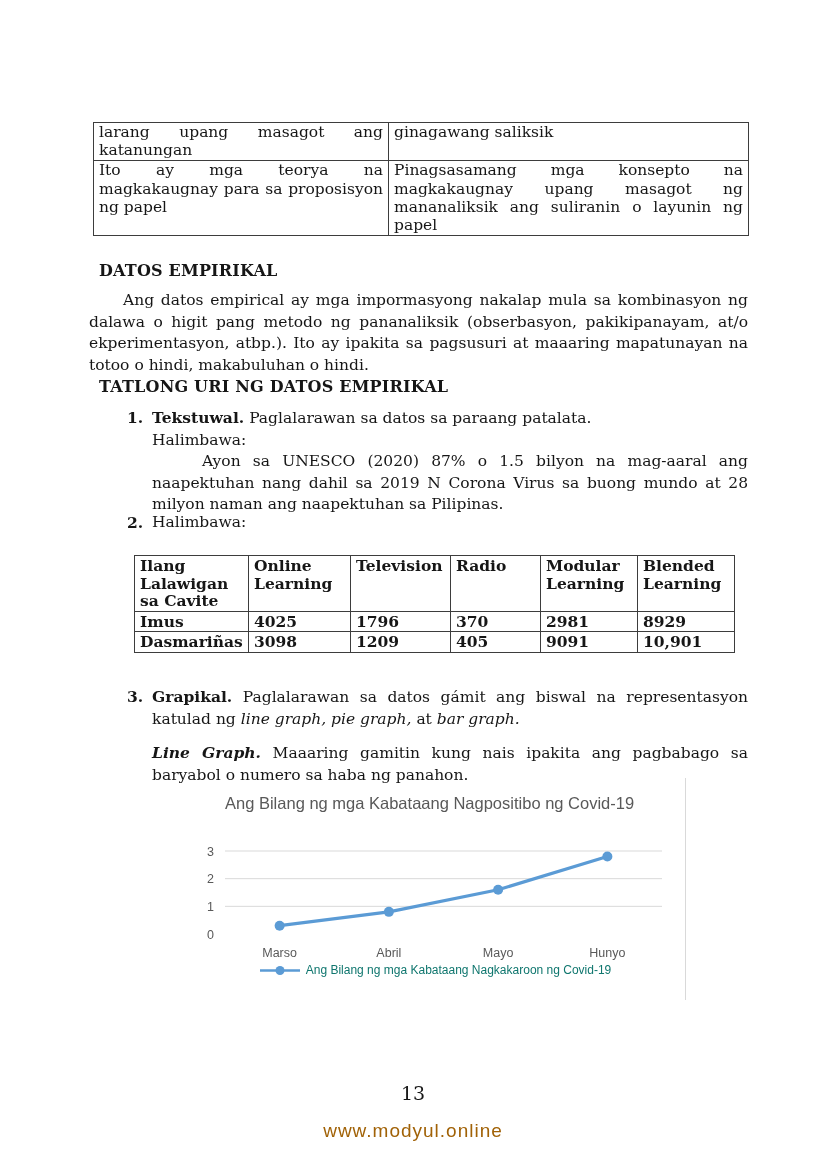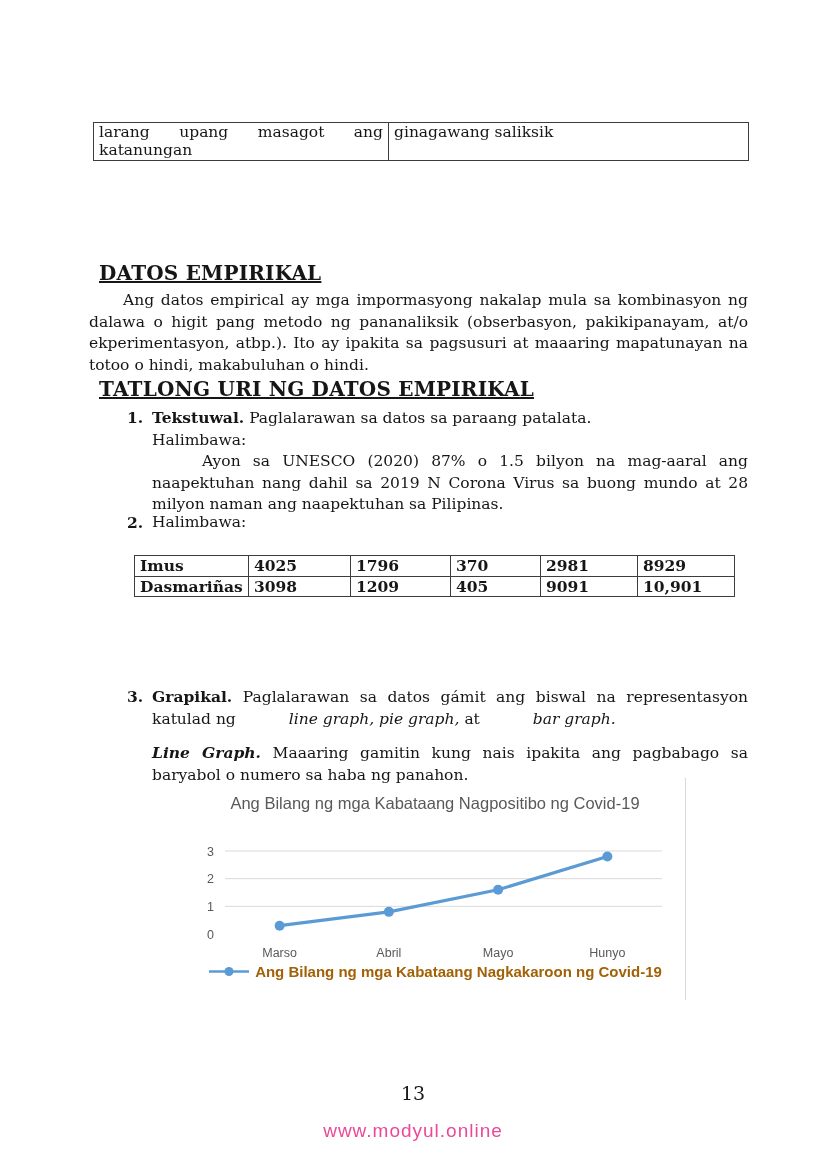--- a/index.html
+++ b/index.html
@@ -25,24 +25,23 @@
     border: 1px solid #3d3d3d;
     vertical-align: top;
     padding: 0px 5px 1px 5px;
     font-size: 15.5px;
     line-height: 18.2px;
     text-align: justify;
   }
 
   
   .h1 {
-    font-size: 20px;
+    font-size: 16px;
     font-weight: bold;
     letter-spacing: .2px;
-    text-decoration: underline;
   }
   .para {
     font-size: 15.5px;
     line-height: 21.6px;
     text-align: justify;
   }
   .indent34 { text-indent: 34px; }
   .indent50 { text-indent: 50px; }
 
   
@@ -56,21 +55,21 @@
   }
   .li .content {
     margin-left: 25px;
     width: 596px;
     font-size: 15.5px;
     line-height: 21.6px;
     text-align: justify;
   }
   .term { font-weight: bold; }
   .term-italic { font-weight: bold; font-style: italic; }
-  .it { font-style: italic; margin-left: 48px; }
+  .it { font-style: italic; }
 
   
   table.cav {
     border-collapse: collapse;
     table-layout: fixed;
     width: 600px;
   }
   table.cav th, table.cav td {
     border: 1px solid #3d3d3d;
     vertical-align: top;
@@ -87,73 +86,75 @@
   .chart {
     position: absolute;
     left: 185px; top: 778px;
     width: 501px; height: 222px;
     border-right: 1px solid #d9d9d9;
     font-family: "Liberation Sans", sans-serif;
   }
   .chart-title {
     margin: 13px auto 0 auto;
     width: 420px;
-    text-align: center;
     font-size: 16.5px;
     line-height: 24px;
     color: #595959;
   }
   .chart-legend {
     position: absolute;
     left: 0; top: 185px;
     width: 100%;
     display: flex;
     justify-content: center;
     align-items: center;
     gap: 5px;
   }
   .chart-legend .ltext {
-    font-size: 15px;
-    color: #a16207;
-    font-weight: bold;
+    font-size: 12px;
+    color: #0f766e;
   }
 
   
   .page-number {
     position: absolute;
     left: 0; top: 1082px;
     width: 100%;
     text-align: center;
     font-size: 19px;
   }
   .watermark {
     position: absolute;
     left: 0; top: 1120px;
     width: 100%;
     text-align: center;
     font-family: "Liberation Sans", sans-serif;
     font-size: 19px;
     letter-spacing: 1px;
-    color: #ec4899;
+    color: #a16207;
   }
 </style>
 </head>
 <body>
 
 <div class="page">
 
   <table class="cmp abs" style="left:93px; top:102px;margin-top:20px;">
     <colgroup>
         <col style="width:295px">
         <col style="width:360px">
       </colgroup>
     <tbody>
         <tr style="height:20px">
       <td>larang upang masagot ang katanungan</td>
       <td>ginagawang saliksik</td>
+    </tr>
+    <tr style="height:72px">
+      <td>Ito ay mga teorya na magkakaugnay para sa proposisyon ng papel</td>
+      <td>Pinagsasamang mga konsepto na magkakaugnay upang masagot ng mananaliksik ang suliranin o layunin ng papel</td>
     </tr>
   </tbody>
     </table>
 
   <div class="h1 abs" style="left:99px; top:261px;">DATOS EMPIRIKAL</div>
 
   <div class="para indent34 abs" style="left:89px; top:290px; width:659px;">Ang datos empirical ay mga impormasyong nakalap mula sa kombinasyon ng dalawa o higit pang metodo ng pananaliksik (obserbasyon, pakikipanayam, at/o ekperimentasyon, atbp.). Ito ay ipakita sa pagsusuri at maaaring mapatunayan na totoo o hindi, makabuluhan o hindi.</div>
 
   <div class="h1 abs" style="left:99px; top:377px;">TATLONG URI NG DATOS EMPIRIKAL</div>
 
@@ -176,20 +177,28 @@
   <table class="cav abs" style="left:134px; top:555px;">
     <colgroup>
       <col style="width:114px">
         <col style="width:102px">
         <col style="width:100px">
       <col style="width:90px">
         <col style="width:97px">
         <col style="width:97px">
     </colgroup>
     <tbody>
+        <tr>
+      <th>Ilang Lalawigan sa Cavite</th>
+      <th>Online Learning</th>
+      <th>Television</th>
+      <th>Radio</th>
+      <th>Modular Learning</th>
+      <th>Blended Learning</th>
+    </tr>
     <tr>
       <td>Imus</td>
       <td>4025</td>
       <td>1796</td>
       <td>370</td>
       <td>2981</td>
       <td>8929</td>
     </tr>
     <tr>
       <td>Dasmariñas</td>

